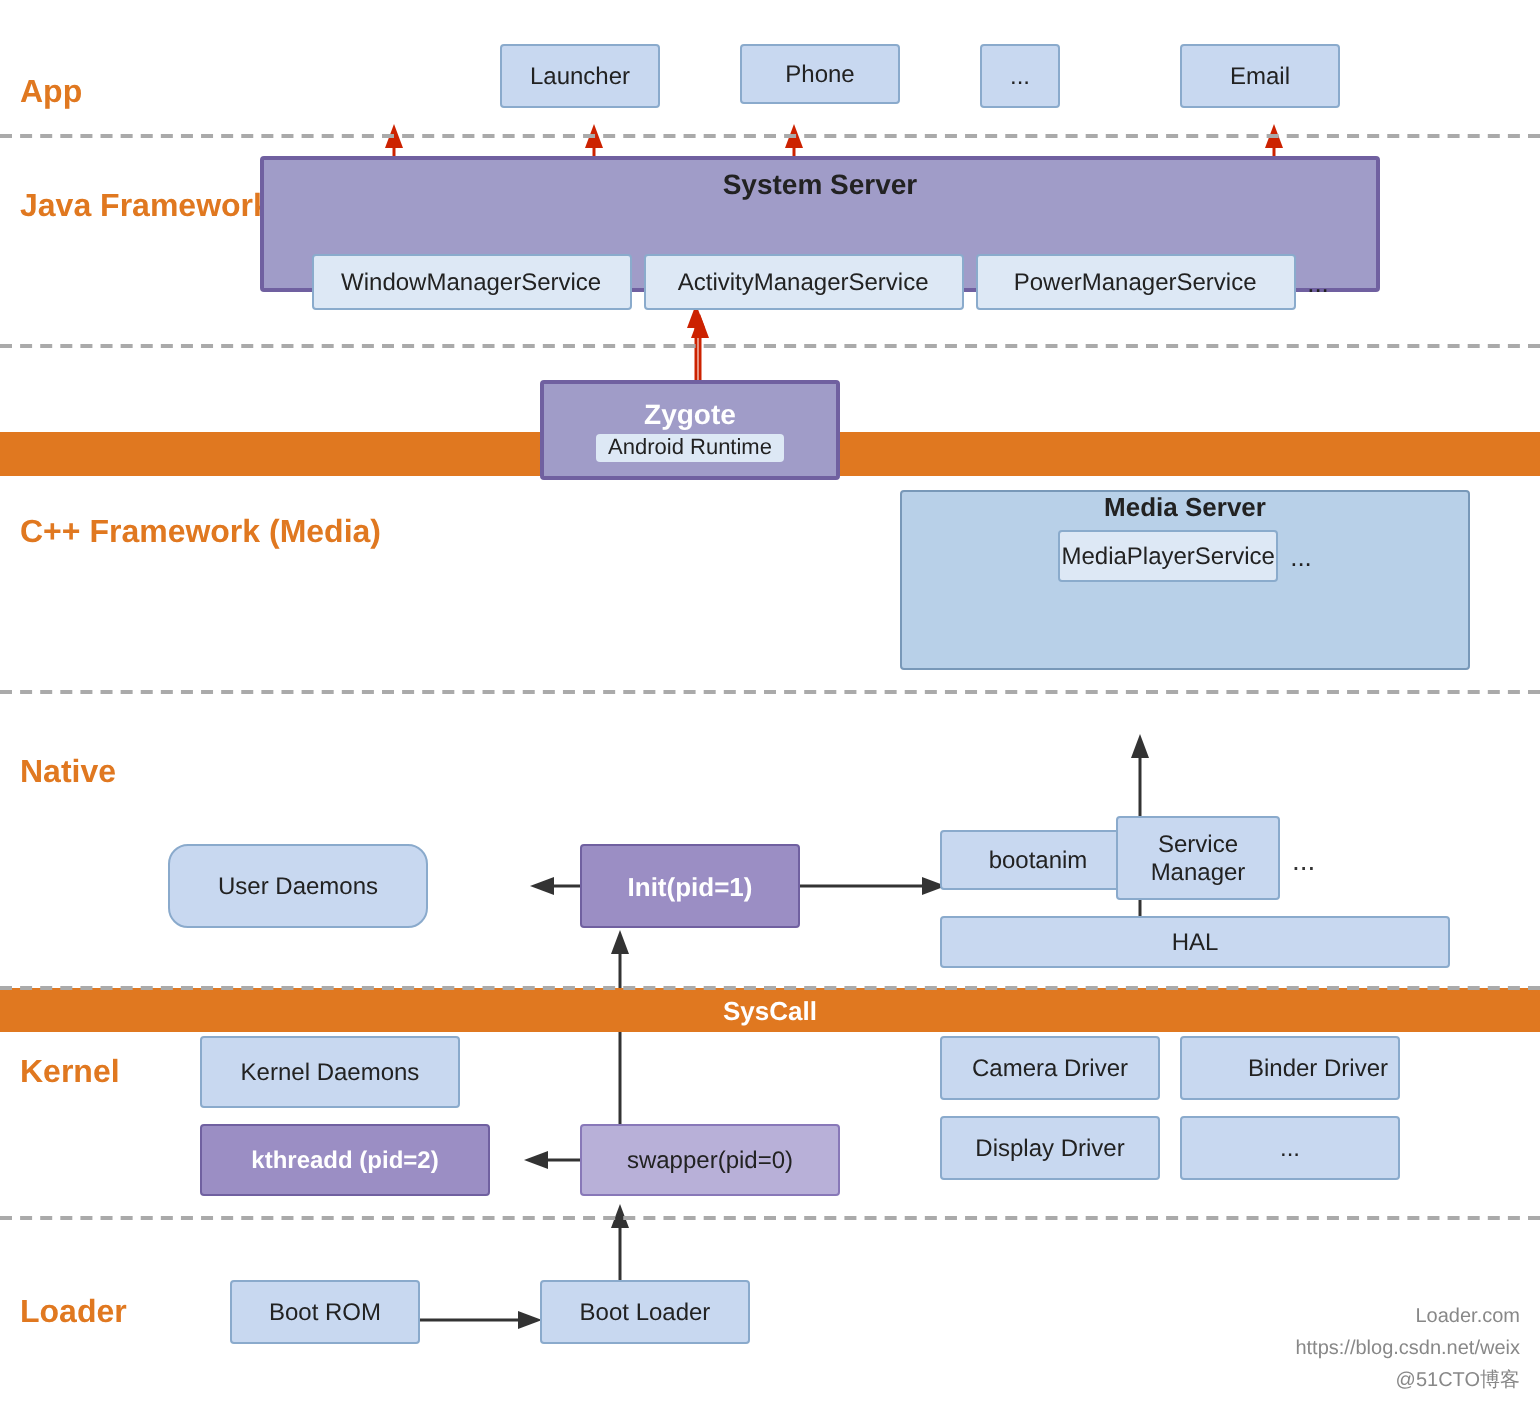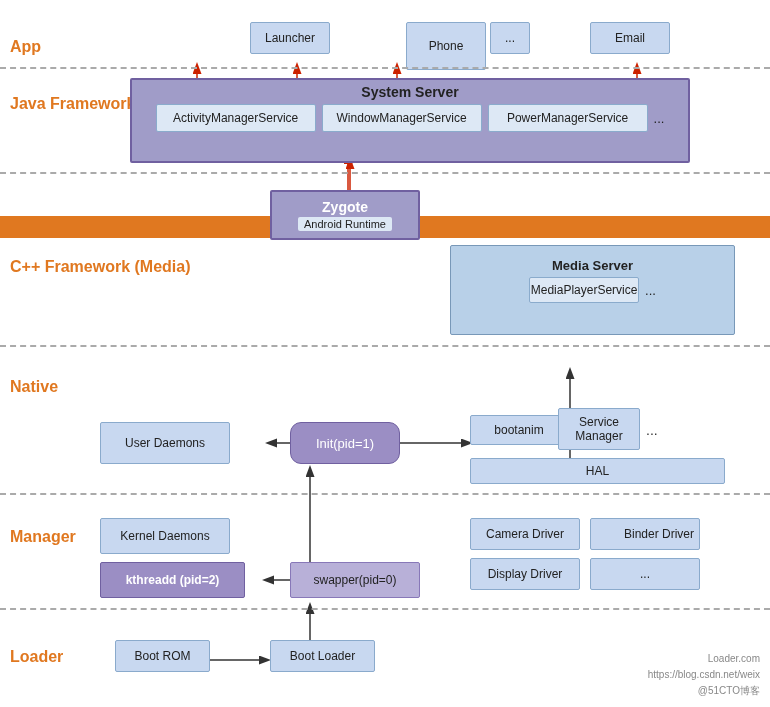--- a/index.html
+++ b/index.html
@@ -160,79 +160,82 @@
     <line x1="208" y1="660" x2="268" y2="660" stroke="#333" stroke-width="1.5" marker-end="url(#arrowBlack)"></line>
 
     <line x1="570" y1="467" x2="570" y2="370" stroke="#333" stroke-width="1.5" marker-end="url(#arrowBlack)"></line>
 
     <line x1="348" y1="217" x2="348" y2="155" stroke="#cc2200" stroke-width="1.5" marker-end="url(#arrowRed)"></line>
   </svg>
 
   <span class="layer-label" style="top: 38px;">App</span>
 
   <div class="box box-light-blue" style="left:250px; top:22px; width:80px; height:32px;">Launcher</div>
-  <div class="box box-light-blue" style="left:370px; top:22px; width:80px; height:48px;margin-left:36px;">Phone</div>
+  <div class="box box-light-blue" style="left:370px; top:22px; width:80px; height:30px;">Phone</div>
   <div class="box box-light-blue" style="left:490px; top:22px; width:40px; height:32px;">...</div>
   <div class="box box-light-blue" style="left:590px; top:22px; width:80px; height:32px;">Email</div>
 
   <div class="divider" style="top: 67px;"></div>
 
   <span class="layer-label" style="top: 95px;">Java Framework</span>
 
-  <div class="box box-system-server" style="left:130px; top:78px; width:560px; height:85px; flex-direction:column; justify-content: flex-start; padding-top:4px;">
+  <div class="box box-system-server" style="left:130px; top:78px; width:560px; height:68px; flex-direction:column; justify-content: flex-start; padding-top:4px;gap:23px;">
     <div style="font-weight:bold; font-size:14px; color:#222; margin-bottom:4px;">System Server</div>
     <div style="display:flex; gap:6px; align-items:center;">
+      <div class="box" style="position:relative; width:160px; height:28px; background:#dde8f5; border-color:#8aabcc;">WindowManagerService</div>
       <div class="box" style="position:relative; width:160px; height:28px; background:#dde8f5; border-color:#8aabcc;">ActivityManagerService</div>
-      <div class="box" style="position:relative; width:160px; height:28px; background:#dde8f5; border-color:#8aabcc;">WindowManagerService</div>
       <div class="box" style="position:relative; width:160px; height:28px; background:#dde8f5; border-color:#8aabcc;">PowerManagerService</div>
       <div style="font-size:13px; color:#222;">...</div>
     </div>
   </div>
 
   <div class="divider" style="top: 172px;"></div>
 
   <div class="orange-bar" style="top: 216px; left:0; right:0; height:22px;">
     <span>JNI</span>
   </div>
 
   <div class="box box-zygote" style="left:270px; top:190px; width:150px; height:50px; flex-direction:column; background:#a09cc8; border-color:#7060a0;">
     <div style="font-weight:bold; font-size:14px;">Zygote</div>
     <div style="font-size:11px; background:#dde8f5; color:#222; padding:1px 6px; border-radius:2px; margin-top:2px;">Android Runtime</div>
   </div>
 
   <span class="layer-label" style="top: 258px;">C++ Framework (Media)</span>
 
-  <div class="box box-media-server" style="left:450px; top:245px; width:285px; height:90px; flex-direction:column; justify-content:flex-start; padding-top:12px;">
+  <div class="box box-media-server" style="left:450px; top:245px; width:285px; height:90px; flex-direction:column; justify-content:flex-start; padding-top:0;">
     <div style="font-weight:bold; font-size:13px; color:#222; margin-bottom:4px;">Media Server</div>
     <div style="display:flex; gap:6px; align-items:center;">
       <div class="box" style="position:relative; width:110px; height:26px; background:#dde8f5; border-color:#8aabcc;">MediaPlayerService</div>
       <div style="font-size:13px;">...</div>
     </div>
   </div>
 
   <div class="divider" style="top: 345px;"></div>
 
   <span class="layer-label" style="top: 378px;">Native</span>
 
-  <div class="box box-light-blue" style="left:100px; top:422px; width:130px; height:42px;">User Daemons</div>
-
-  <div class="box box-purple" style="left:290px; top:422px; width:110px; height:42px; font-weight:normal; font-size:13px;border-radius:11px;">Init(pid=1)</div>
+  <div class="box box-light-blue" style="left:84px; top:422px; width:130px; height:42px;border-radius:10px;">User Daemons</div>
+
+  <div class="box box-purple" style="left:290px; top:422px; width:110px; height:42px; font-weight:bold; font-size:13px;">Init(pid=1)</div>
 
   <div class="box box-light-blue" style="left:470px; top:415px; width:98px; height:30px;">bootanim</div>
 
   <div class="box box-light-blue" style="left:558px; top:408px; width:82px; height:42px;">Service Manager</div>
 
   <div style="position:absolute; left:646px; top:422px; font-size:14px; color:#333;">...</div>
 
   <div class="box box-light-blue" style="left:470px; top:458px; width:255px; height:26px;">HAL</div>
 
+  <div class="orange-bar" style="top: 494px;">
+    <span>SysCall</span>
+  </div>
 
   <div class="divider" style="top: 493px;"></div>
 
-  <span class="layer-label" style="top: 528px;">Manager</span>
+  <span class="layer-label" style="top: 528px;">Kernel</span>
 
   <div class="box box-light-blue" style="left:100px; top:518px; width:130px; height:36px;">Kernel Daemons</div>
 
   <div class="box box-purple" style="left:100px; top:562px; width:145px; height:36px; font-weight:bold; font-size:12px;">kthreadd (pid=2)</div>
 
   <div class="box box-lavender" style="left:290px; top:562px; width:130px; height:36px;">swapper(pid=0)</div>
 
   <div class="box box-light-blue" style="left:470px; top:518px; width:110px; height:32px;">Camera Driver</div>
 
   <div class="box box-light-blue" style="left:590px; top:518px; width:110px; height:32px;padding-left:32px;">Binder Driver</div>

